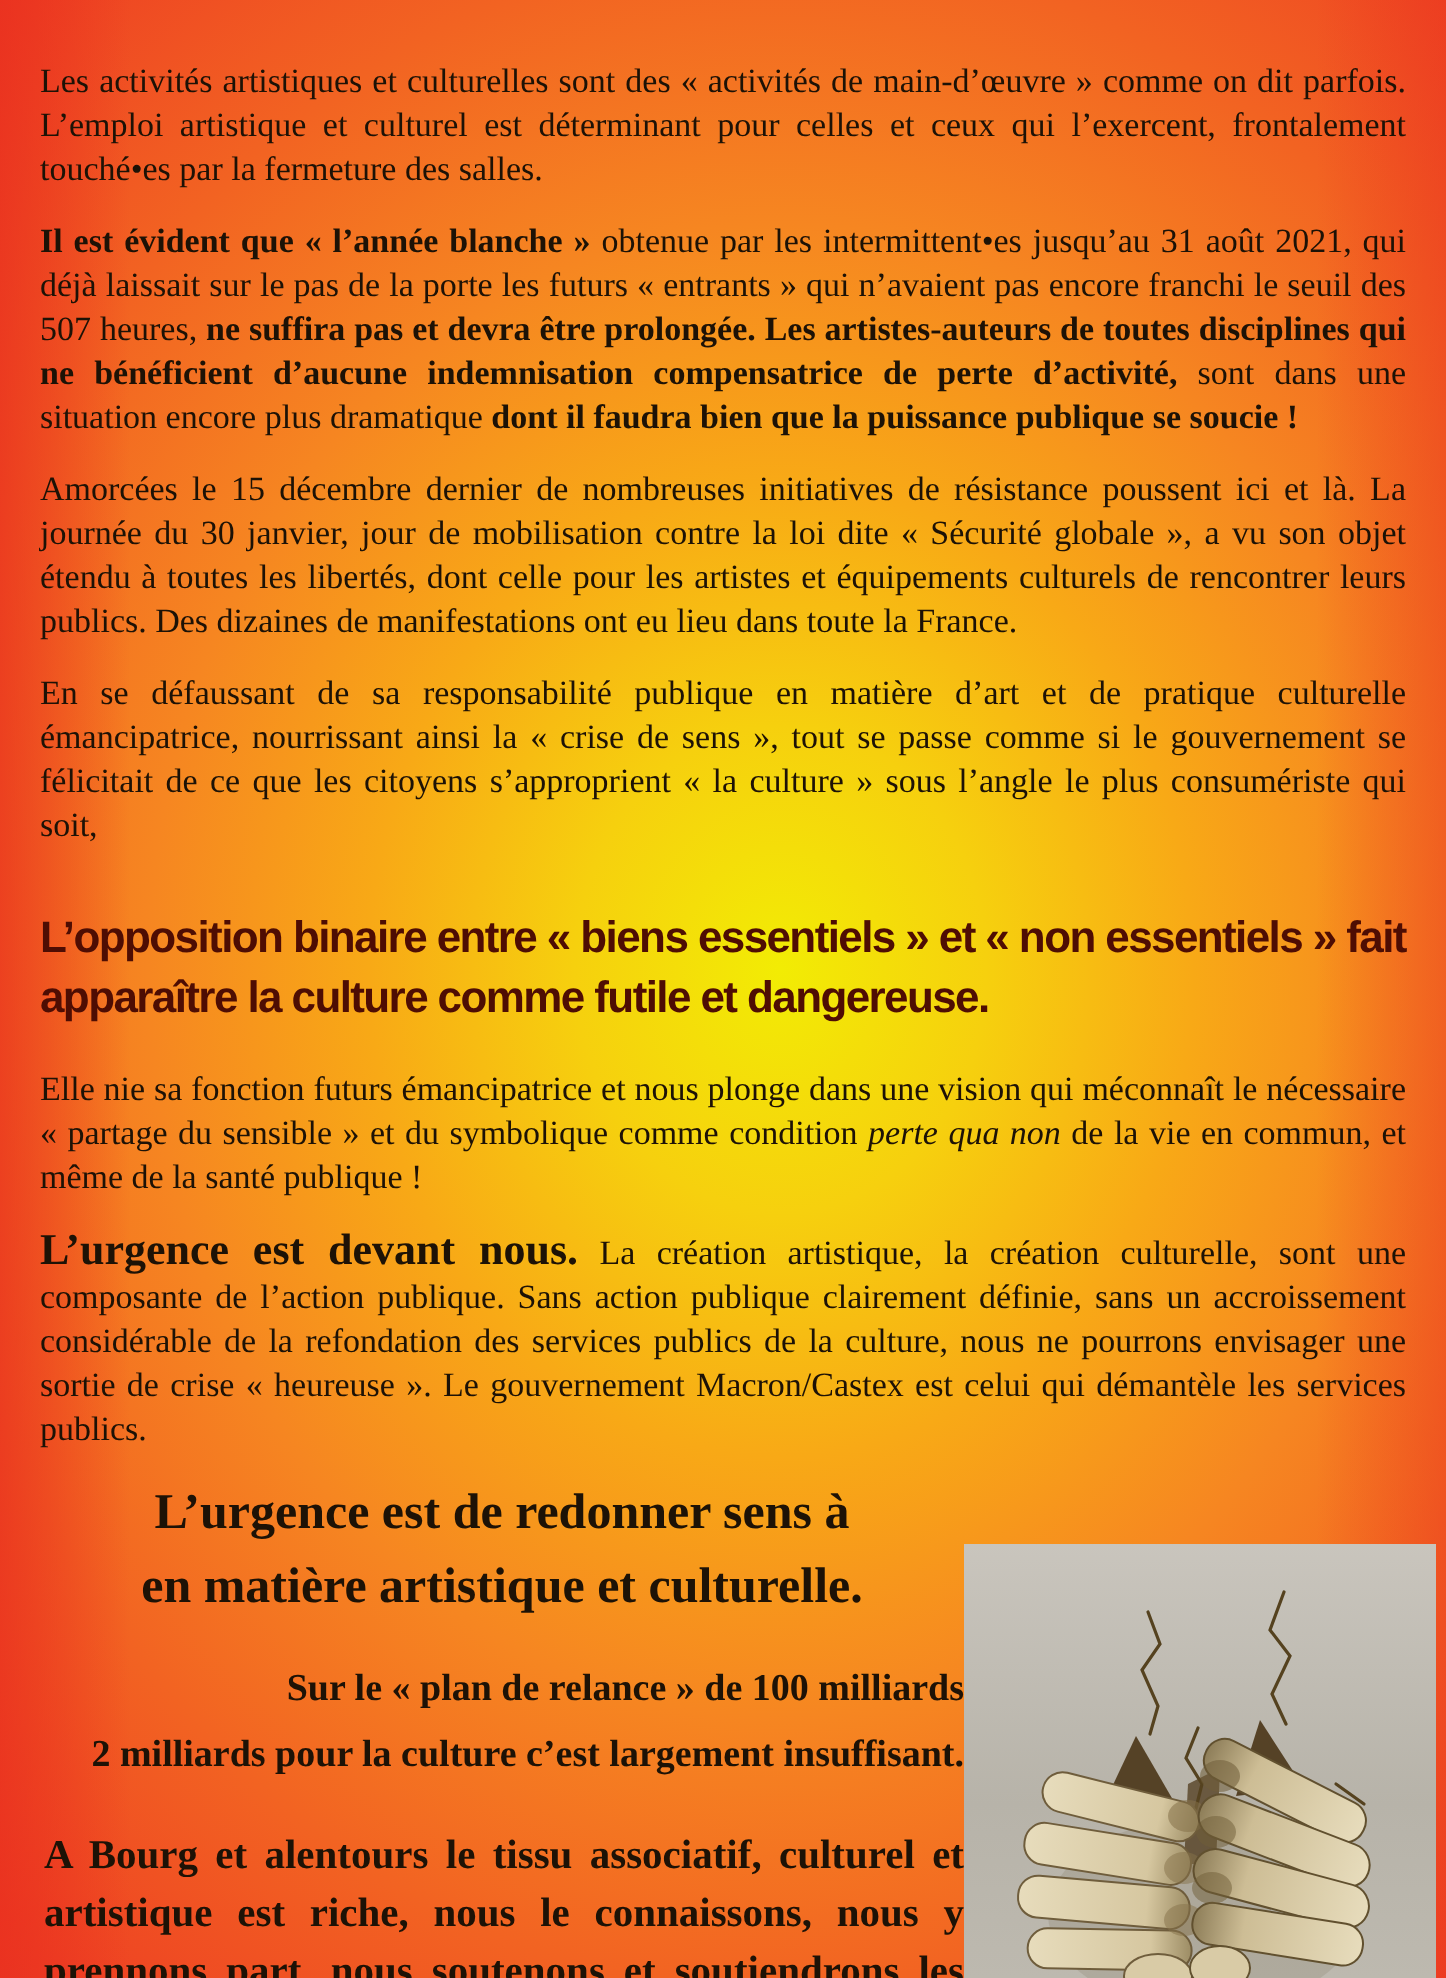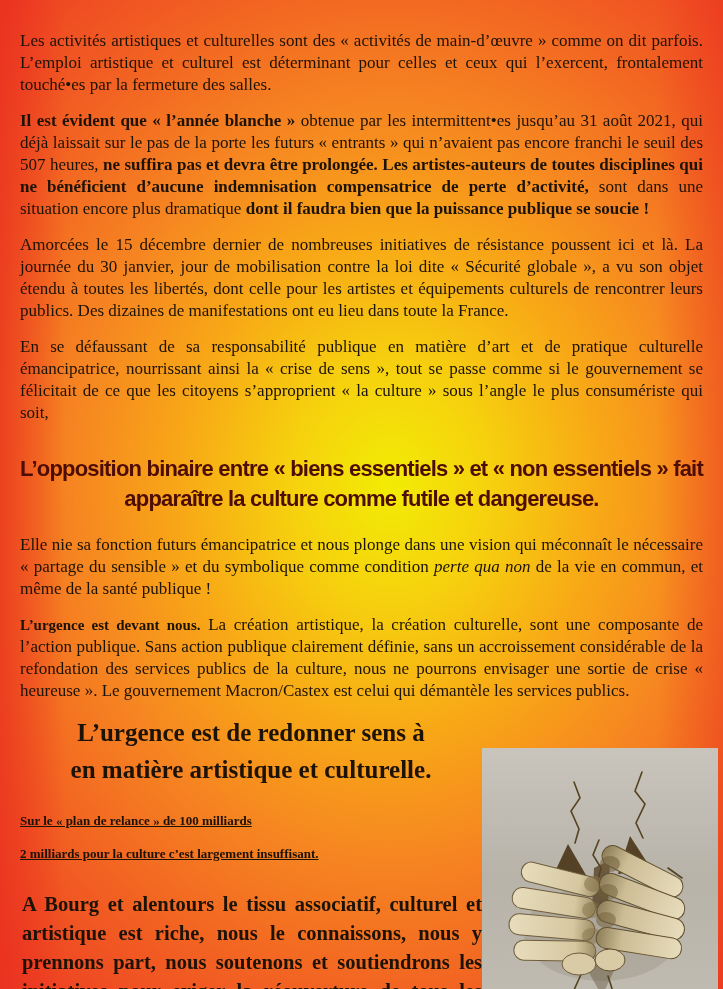--- a/index.html
+++ b/index.html
@@ -16,46 +16,44 @@
         #f26322 63%, #ee4123 81%, #e93223 100%);
   }
   .content{padding:30px 20px 0 20px;}
   p.body{
     margin:0 0 14px 0;
     font-size:17px;line-height:22px;
     text-align:justify;
   }
   .b{font-weight:700;}
   .i{font-style:italic;}
-  .lead{font-weight:700;font-size:15px;}
+  .lead{font-weight:700;font-size:22px;}
   h1.banner{
     margin:30px auto 20px auto;
     max-width:690px;
-    text-align:center;
     font-family:"Liberation Sans", sans-serif;
     font-weight:700;
     font-size:22px;line-height:30px;
     letter-spacing:-0.8px;
     color:#4e0d03;
   }
   .two-col{display:flex;align-items:flex-start;margin-top:8px;}
   .left-col{width:462px;flex:0 0 462px;}
   .right-col{flex:1;display:flex;justify-content:flex-end;padding-right:-2px;}
   .slogan-line{
     text-align:center;
     font-weight:700;font-size:25px;line-height:22px;
     margin:0 0 15px 0;
   }
   .slogan-block{margin-top:6px;}
   .plan-block{margin-top:30px;}
   .plan-line{
-    text-align:left;
-    font-weight:700;font-size:13px;line-height:20px;
+    text-align:right;
+    font-weight:700;font-size:19px;line-height:20px;
     margin:0 0 13px 0;
-    text-decoration:underline;
   }
   .closing{
     margin:26px 0 0 2px;
     font-weight:700;
     font-size:20.5px;line-height:29px;
     text-align:justify;
   }
   .wall-photo{
     margin-top:32px;
     display:block;

